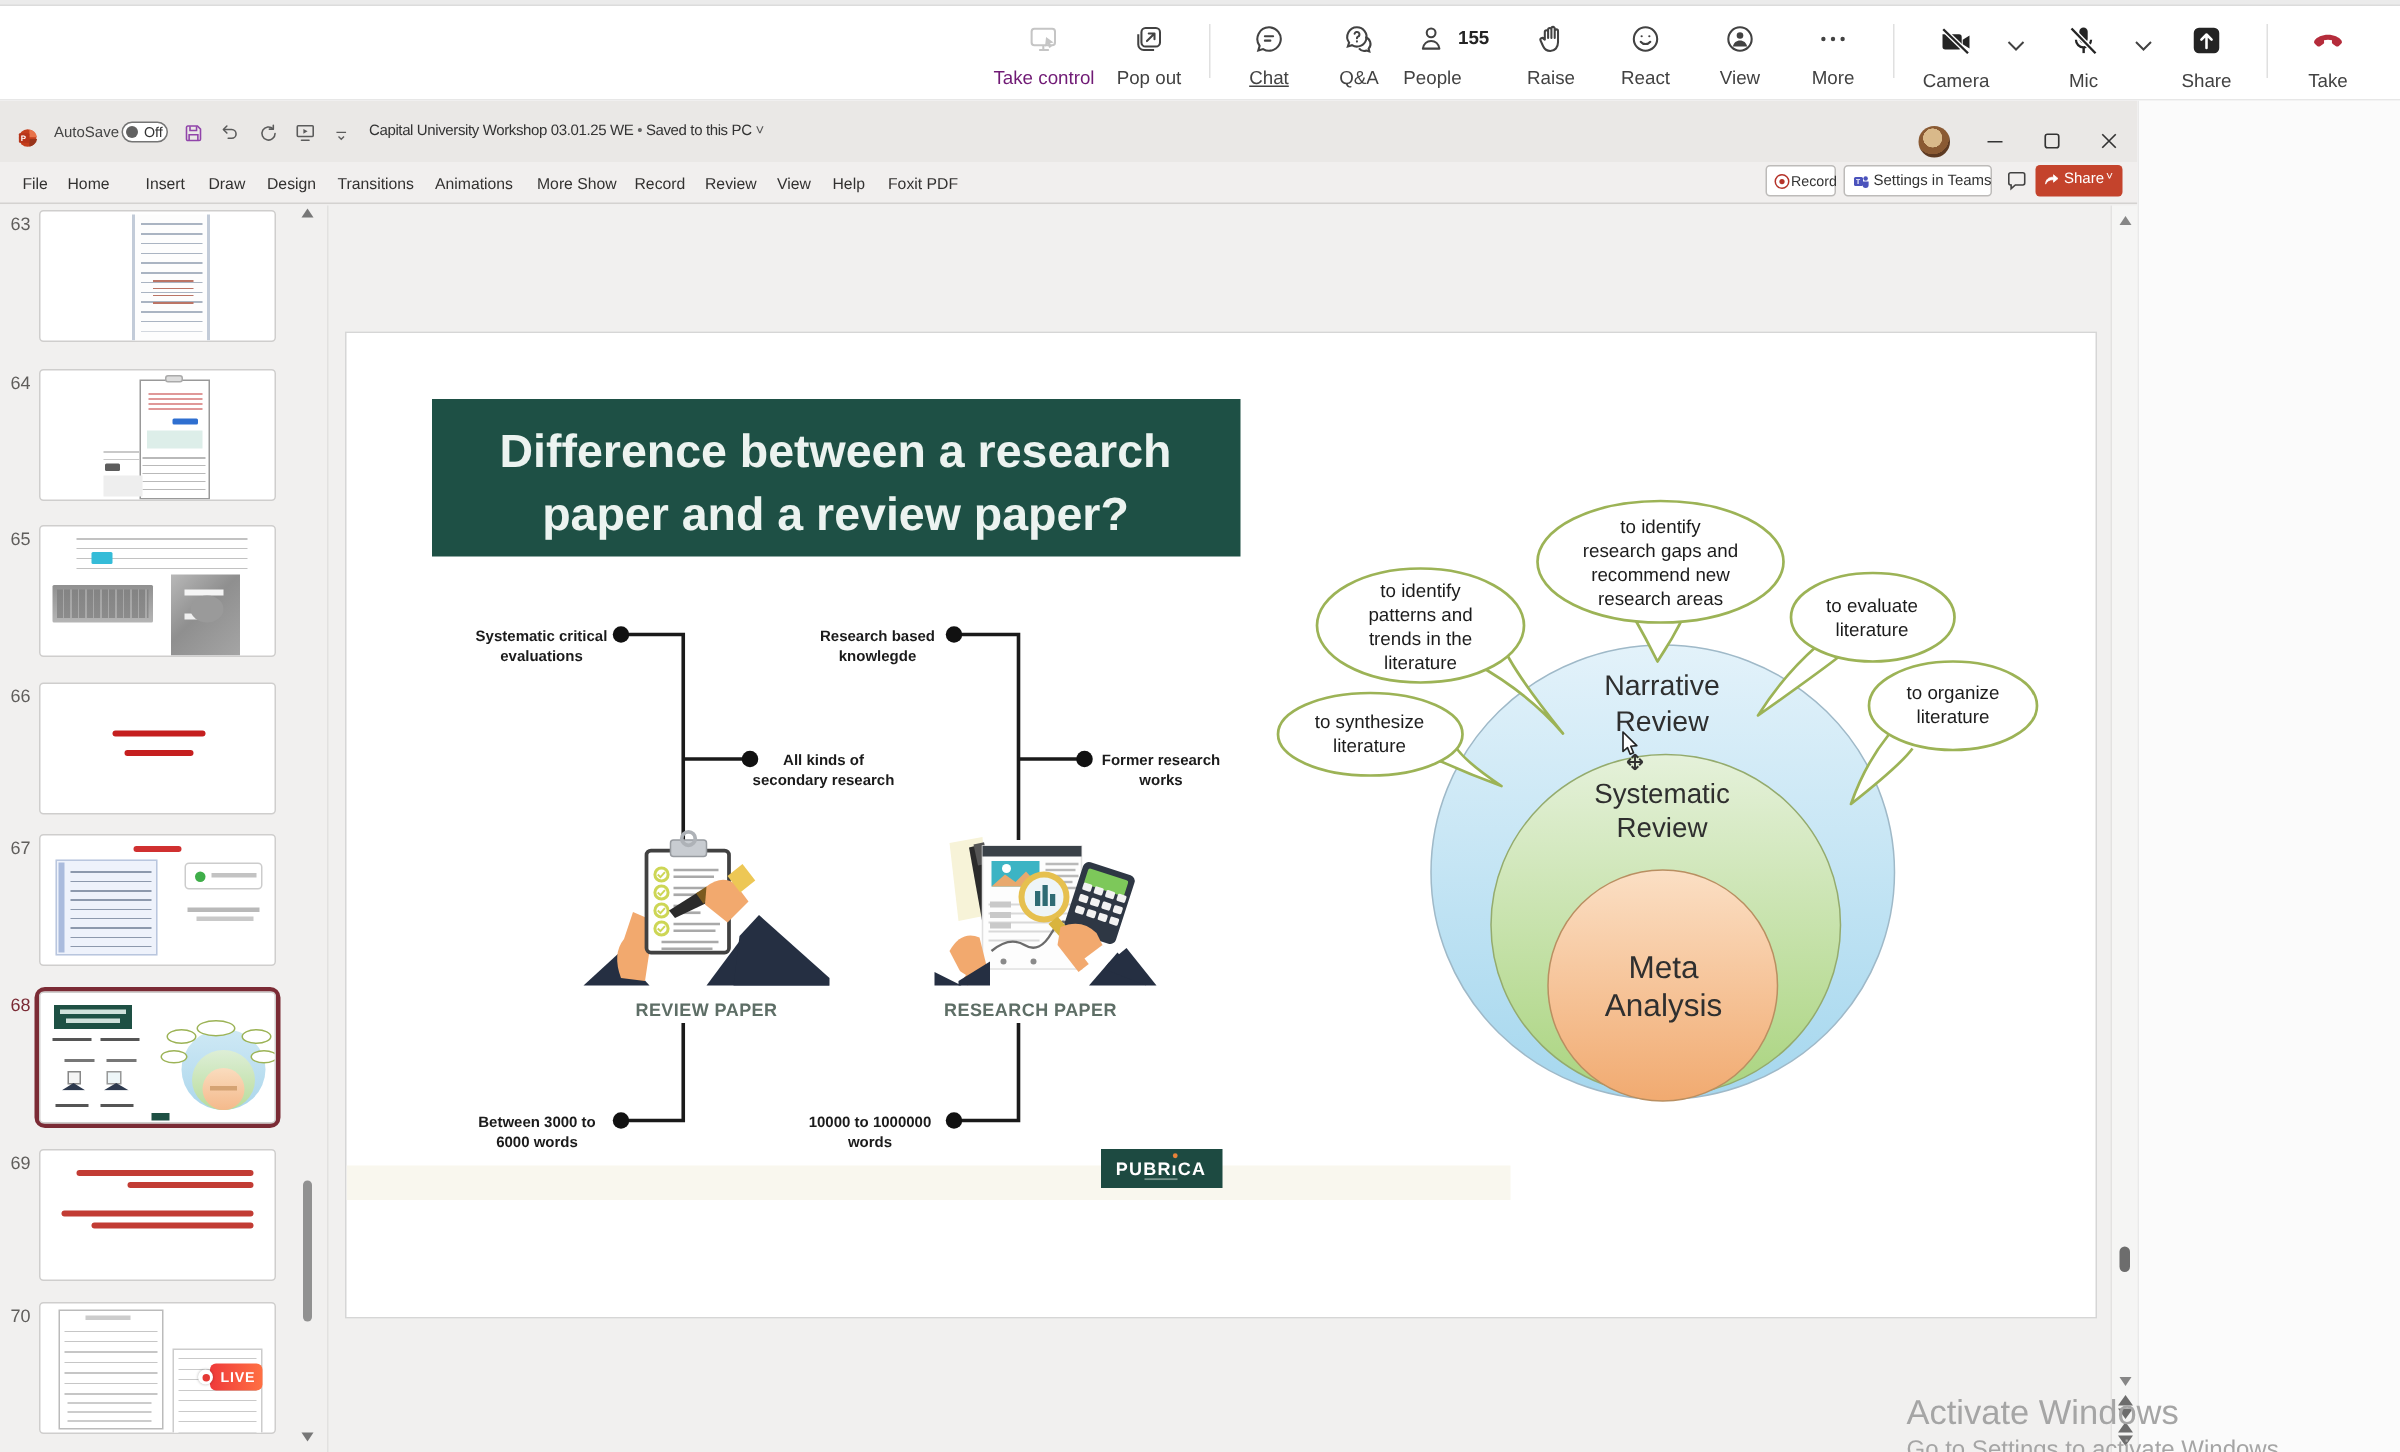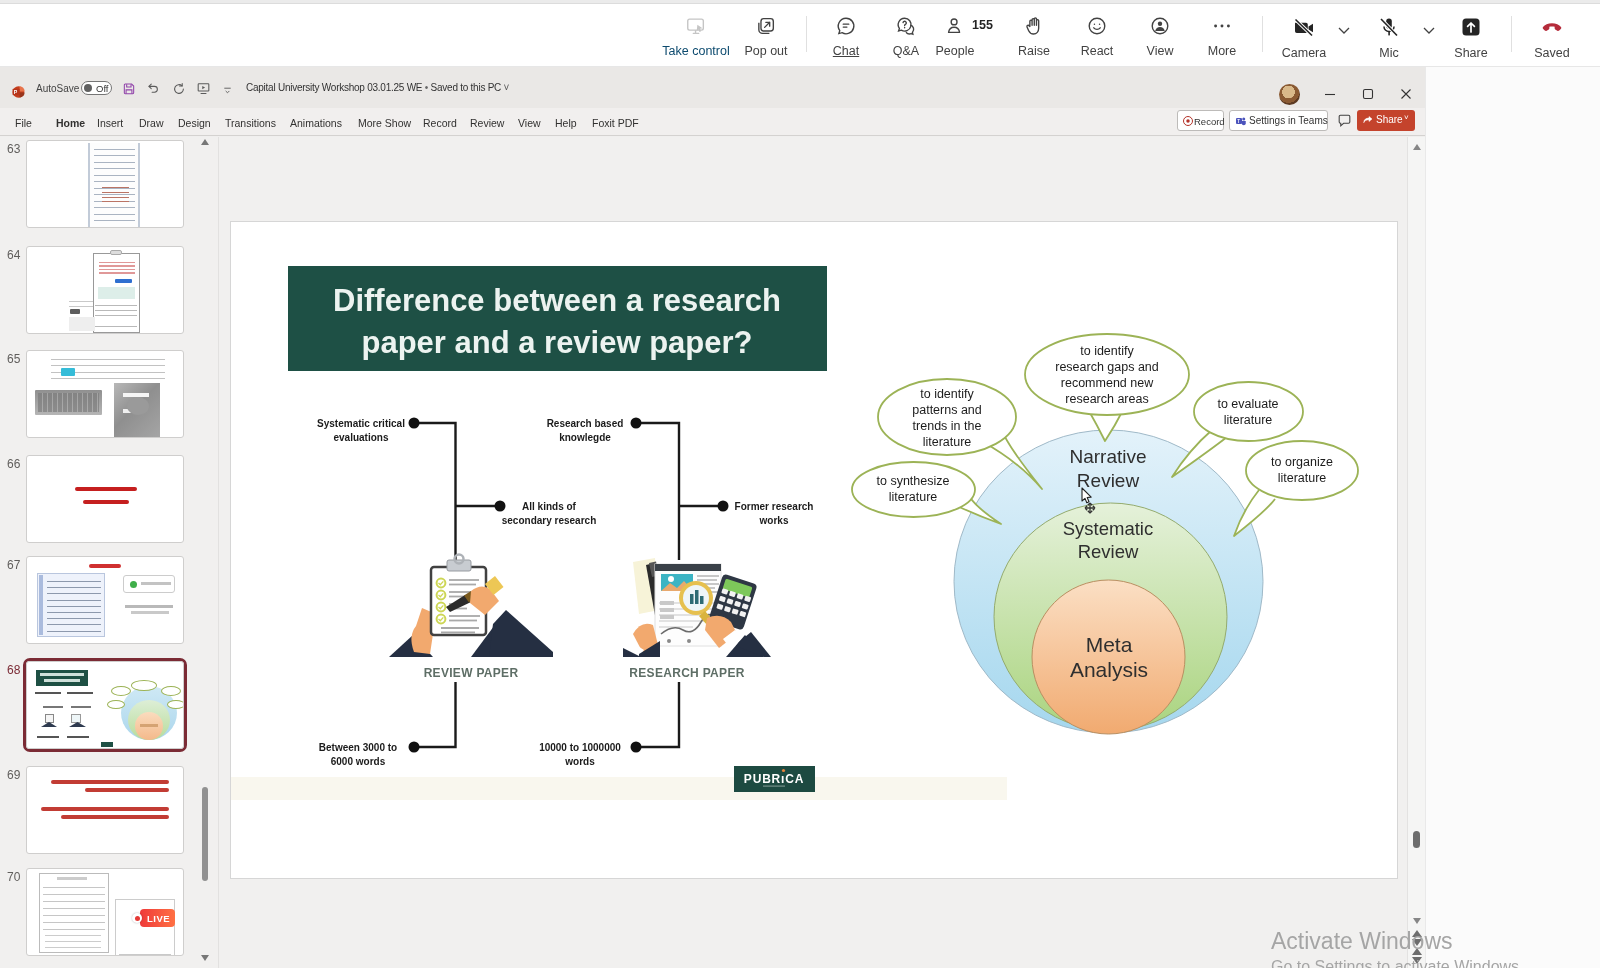--- a/index.html
+++ b/index.html
@@ -7,21 +7,21 @@
     font-family:"Liberation Sans", sans-serif; }
   .abs { position:absolute; }
 
   
   #teamsbar { position:absolute; left:0; top:0; width:1600px; height:67px; background:#fff;
     border-bottom:1px solid #e7e7e7; }
   #teamsbar .topstrip { position:absolute; left:0; top:0; width:1600px; height:4px; background:#ebebeb;
     border-bottom:1px solid #dcdcdc; }
   .tbtn { position:absolute; top:15px; text-align:center; color:#424242; }
   .tbtn .lab { font-size:12.5px; color:#424242; margin-top:3px; }
-  .tbtn.disabled .lab { color:#0c4a6e; }
+  .tbtn.disabled .lab { color:#701a75; }
   .tsep { position:absolute; top:16px; width:1px; height:36px; background:#e0e0e0; }
 
   
   #pptwin { position:absolute; left:0; top:67px; width:1425px; height:901px; background:#f0efee; }
   #titlebar { position:absolute; left:0; top:0; width:1425px; height:41px; background:#eae8e6; }
   #tabrow { position:absolute; left:0; top:41px; width:1425px; height:28px; background:#f1efee;
     border-bottom:1px solid #d4d2d0; }
   .tab { position:absolute; top:0; height:28px; line-height:30px; font-size:10.5px; color:#323130; }
   #workspace { position:absolute; left:0; top:70px; width:1425px; height:831px; background:#f1f0ef; }
 
@@ -93,21 +93,21 @@
       </svg>
     <svg class="abs" style="left:1361px;top:20px;" width="14" height="14" viewBox="0 0 14 14" fill="none" stroke="#333" stroke-width="1.1">
         <rect x="2.5" y="2.5" width="9" height="9" rx="1.5"></rect>
       </svg>
     <svg class="abs" style="left:1399px;top:20px;" width="14" height="14" viewBox="0 0 14 14" stroke="#333" stroke-width="1.1">
         <path d="M2.5 2.5l9 9M11.5 2.5l-9 9"></path>
       </svg>
   </div>
   <div id="tabrow">
     <div class="tab" style="left:15px;">File</div>
-    <div class="tab" style="left:56px;font-weight:bold;">Home</div>
+    <div class="tab" style="left:45px;">Home</div>
     <div class="tab" style="left:97px;">Insert</div>
     <div class="tab" style="left:139px;">Draw</div>
     <div class="tab" style="left:178px;">Design</div>
     <div class="tab" style="left:225px;">Transitions</div>
     <div class="tab" style="left:290px;">Animations</div>
     <div class="tab" style="left:358px;">More Show</div>
     <div class="tab" style="left:423px;">Record</div>
     <div class="tab" style="left:470px;">Review</div>
     <div class="tab" style="left:518px;">View</div>
     <div class="tab" style="left:555px;">Help</div>
@@ -622,18 +622,18 @@
     </svg>
     <div class="lab">Share</div>
   </div>
 
   <div class="tsep" style="left:1511px;"></div>
 
   <div class="tbtn" style="left:1527px;width:50px;">
     <svg width="24" height="24" viewBox="0 0 24 24" fill="#b52c3b">
       <path d="M12 8.2c-3.9 0-7.3 1.5-9 3.8a1.6 1.6 0 0 0 .2 2.1l1.6 1.5c.5.5 1.3.6 1.9.2l2.1-1.4c.4-.3.7-.8.6-1.3l-.1-1.3c1.7-.5 3.7-.5 5.4 0l-.1 1.3c0 .5.2 1 .6 1.3l2.1 1.4c.6.4 1.4.3 1.9-.2l1.6-1.5a1.6 1.6 0 0 0 .2-2.1c-1.7-2.3-5.1-3.8-9-3.8z"></path>
     </svg>
-    <div class="lab">Saved</div>
+    <div class="lab">Take</div>
   </div>
 </div>
 
 <div class="aw1">Activate Windows</div>
 <div class="aw2">Go to Settings to activate Windows</div>
 
 </body></html>

